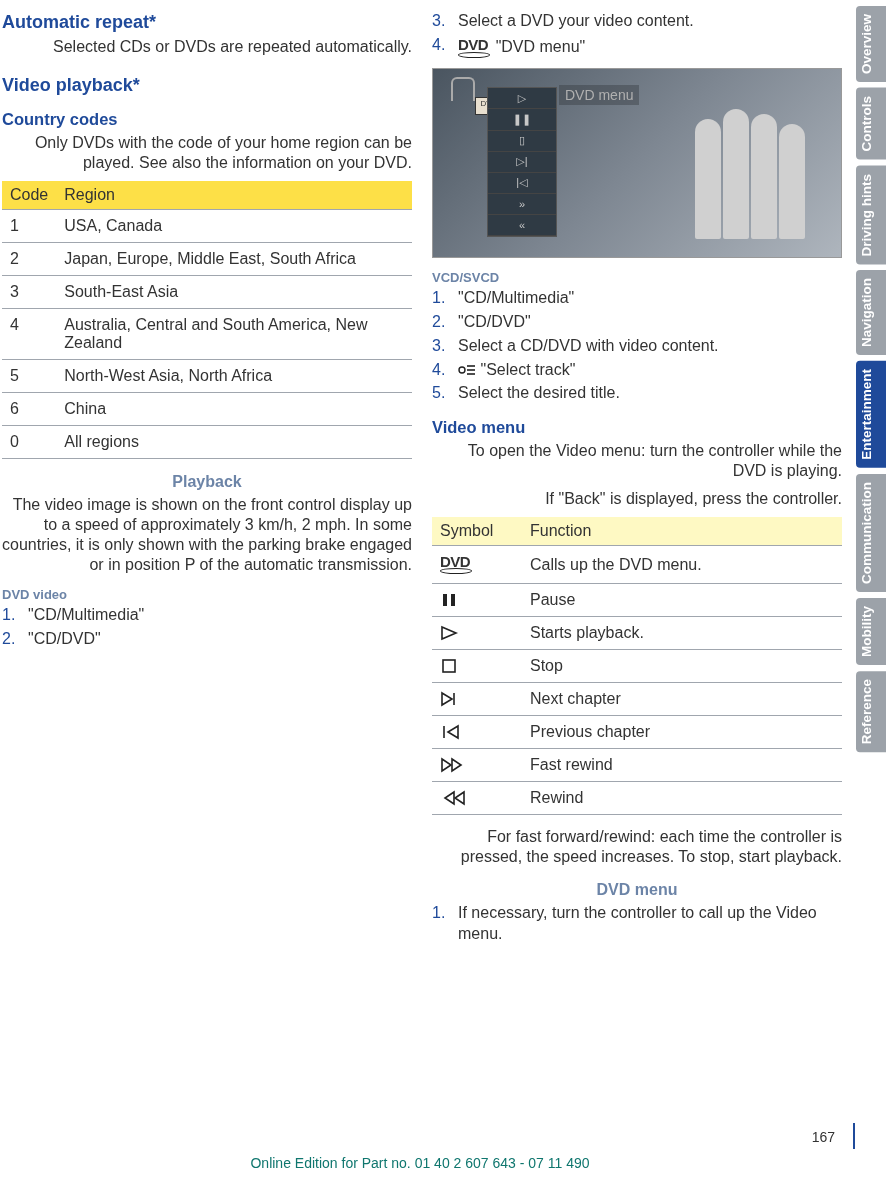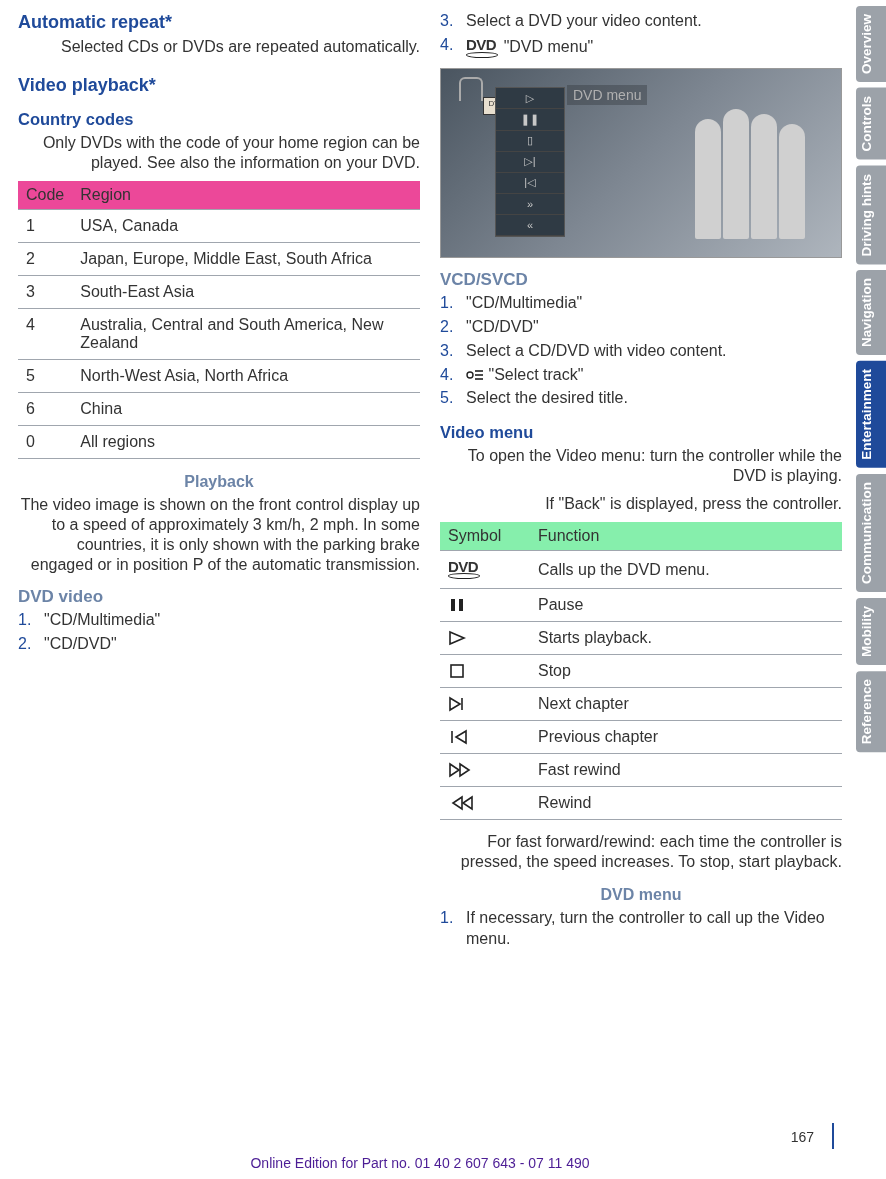--- a/index.html
+++ b/index.html
@@ -12,21 +12,21 @@
     width: 886px;
     height: 1179px;
     position: relative;
   }
   .page {
     display: flex;
     height: 100%;
   }
   .content {
     flex: 1;
-    padding: 8px 14px 8px 18px;
+    padding: 8px 14px 8px 2px;
     display: flex;
     column-gap: 20px;
   }
   .col { flex: 1; min-width: 0; }
   h2 {
     color: #1f4a9a;
     font-size: 18px;
     font-weight: bold;
     margin: 4px 0 4px 0;
   }
@@ -38,49 +38,49 @@
   }
   h4 {
     color: #6c84a7;
     font-size: 16px;
     font-weight: bold;
     margin: 14px 0 4px 0;
     text-align: center;
   }
   h5 {
     color: #6c84a7;
-    font-size: 17px;
+    font-size: 13px;
     font-weight: bold;
     margin: 12px 0 2px 0;
   }
   p { margin: 3px 0 8px 0; line-height: 1.25; text-align: right; }
   table.region {
     border-collapse: collapse;
     width: 100%;
     margin-top: 4px;
   }
   table.region th {
-    background: #ec4899;
+    background: #fde047;
     text-align: left;
     font-weight: normal;
     padding: 5px 8px;
   }
   table.region td {
     padding: 7px 8px;
     vertical-align: top;
   }
   table.region tr { border-bottom: 1px solid #a0a6ae; }
   table.region td.code { width: 44px; }
   table.func {
     border-collapse: collapse;
     width: 100%;
     margin-top: 6px;
   }
   table.func th {
-    background: #86efac;
+    background: #fef9c3;
     text-align: left;
     font-weight: normal;
     padding: 5px 8px;
   }
   table.func td {
     padding: 7px 8px;
     vertical-align: middle;
   }
   table.func tr { border-bottom: 1px solid #a0a6ae; }
   table.func td.sym { width: 90px; }
@@ -224,26 +224,26 @@
   .tab.grey { background: #9ca2a9; }
   .tab.blue { background: #1f4a9a; }
 
   .footer {
     position: absolute;
     bottom: 8px;
     left: 0;
     width: 840px;
     text-align: center;
     font-size: 14px;
-    color: #4c1d95;
+    color: #0f766e;
   }
   .pagenum {
     position: absolute;
     bottom: 34px;
-    right: 72px;
+    right: 51px;
     font-size: 14px;
     color: #333;
     margin-left: 46px;
   }
   .pagenum::after {
     content: "";
     position: absolute;
     right: -20px;
     top: -6px;
     width: 2px;

